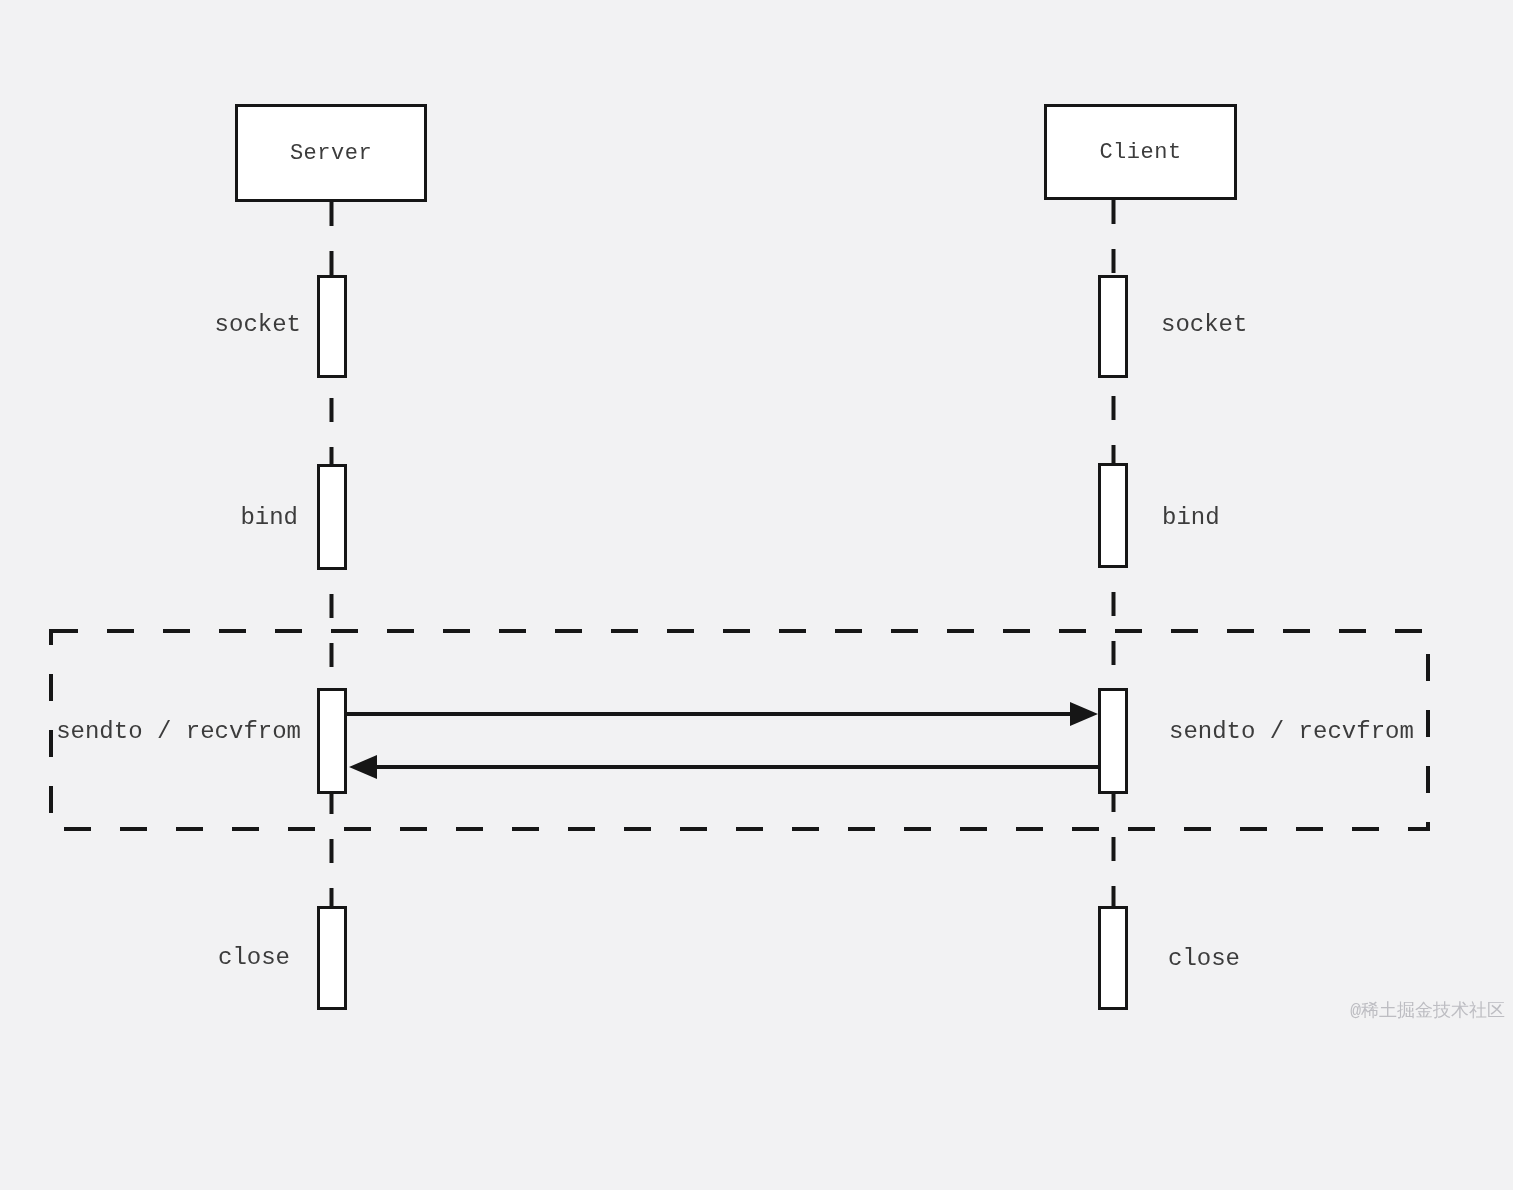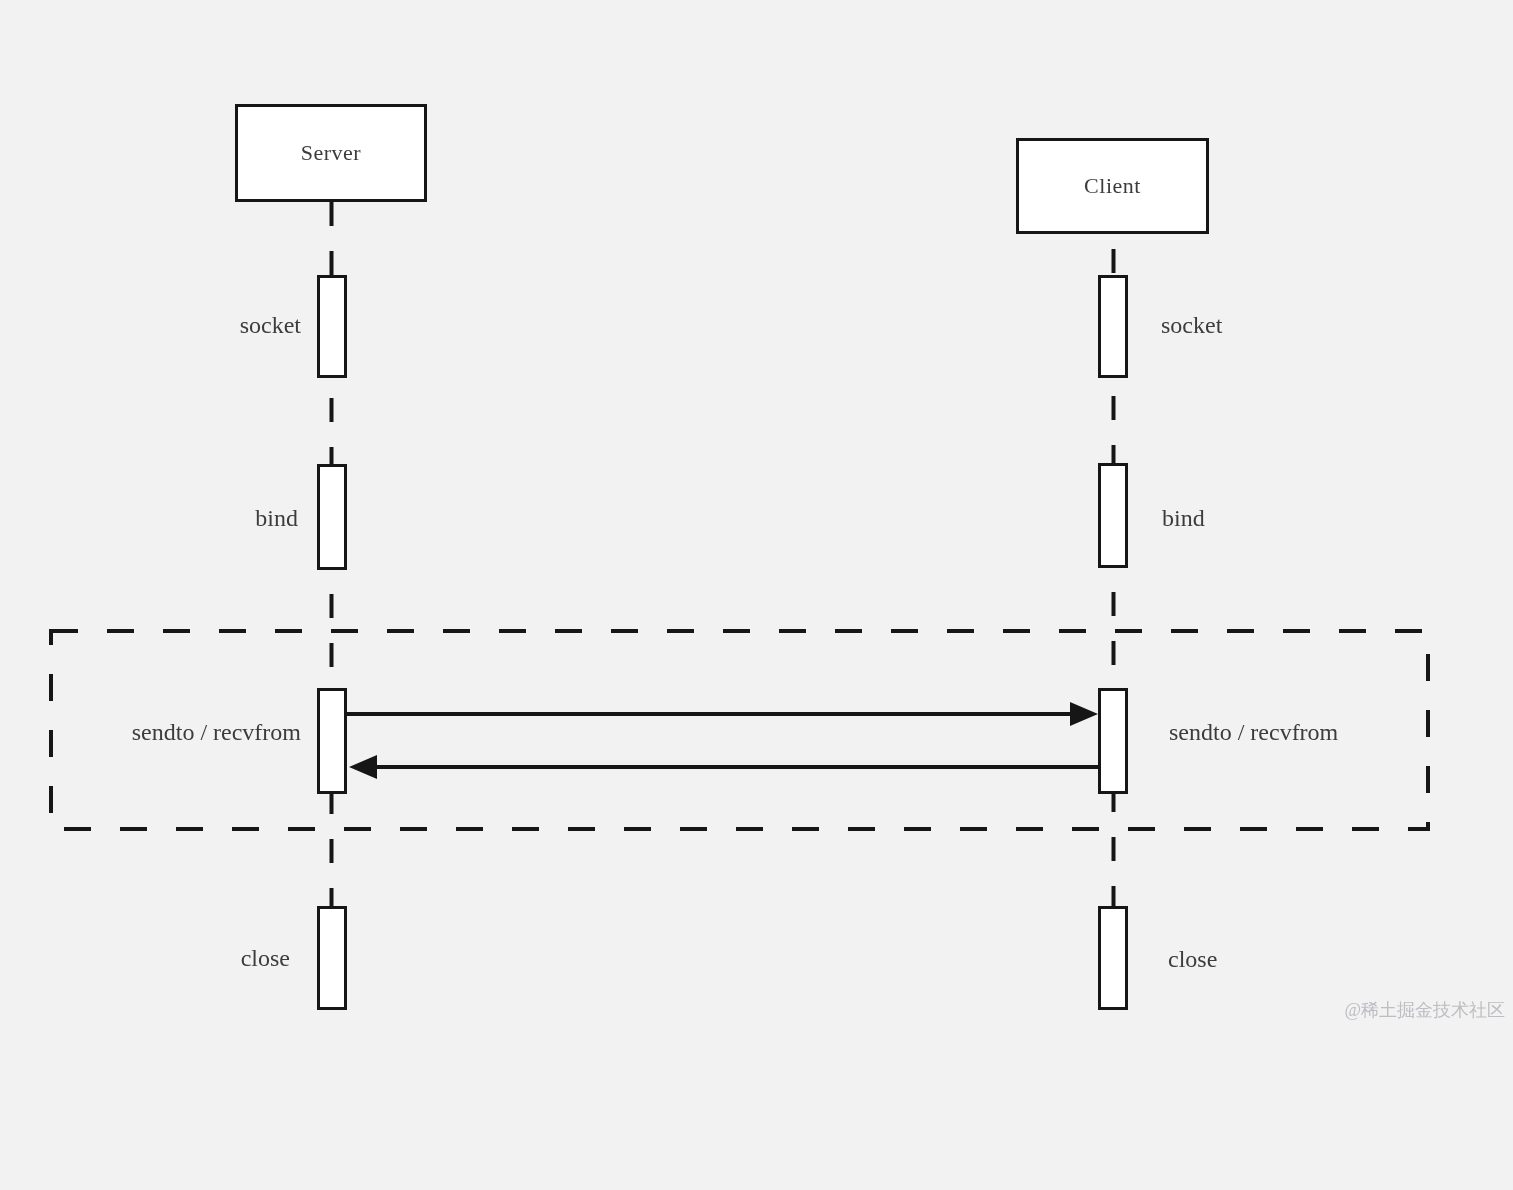--- a/index.html
+++ b/index.html
@@ -5,21 +5,21 @@
   html, body {
     margin: 0;
     padding: 0;
     background: #f2f2f3;
   }
   .canvas {
     position: relative;
     width: 1513px;
     height: 1030px;
     background: #f2f2f3;
-    font-family: Liberation Serif, serif;
+    font-family: Liberation Mono, monospace;
     overflow: hidden;
   }
   .svg-layer {
     position: absolute;
     left: 0;
     top: 0;
     width: 1513px;
     height: 1190px;
   }
   .actor-box {
@@ -82,21 +82,21 @@
 
     <g>
       <line x1="1098" y1="767" x2="371" y2="767" stroke="#161616" stroke-width="4"></line>
       <polygon points="349,767 377,755 377,779" fill="#161616"></polygon>
     </g>
   </svg>
 
   <div class="actor-box" style="left:235px; top:104px; width:192px; height:98px;">
     <span>Server</span>
   </div>
-  <div class="actor-box" style="left:1016px; top:104px; width:193px; height:96px;margin-top:34px;">
+  <div class="actor-box" style="left:1044px; top:104px; width:193px; height:96px;">
     <span>Client</span>
   </div>
 
   <div class="activation-bar" style="left:317px; top:275px; height:103px;"></div>
   <div class="activation-bar" style="left:317px; top:464px; height:106px;"></div>
   <div class="activation-bar" style="left:317px; top:688px; height:106px;"></div>
   <div class="activation-bar" style="left:317px; top:906px; height:104px;"></div>
 
   <div class="activation-bar" style="left:1098px; top:275px; height:103px;"></div>
   <div class="activation-bar" style="left:1098px; top:463px; height:105px;"></div>

